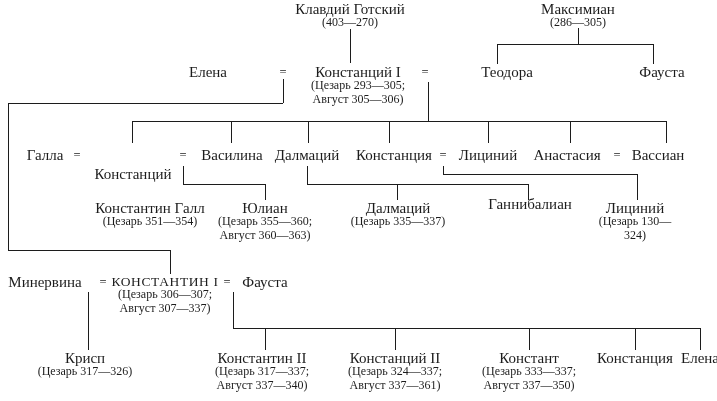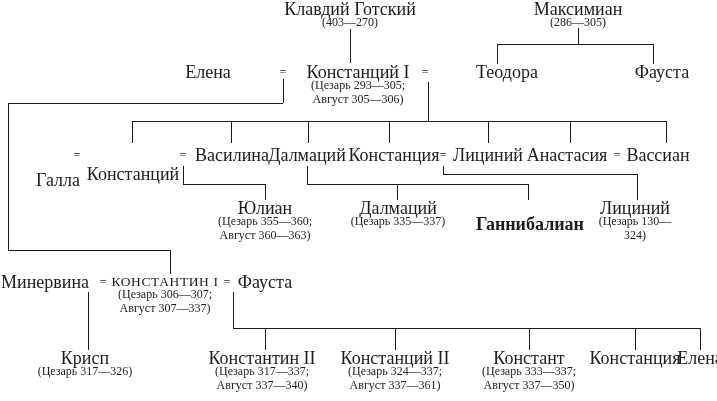--- a/index.html
+++ b/index.html
@@ -1,21 +1,21 @@
 <!DOCTYPE html>
 <html><head>
 <meta charset="utf-8">
 <style>
   html,body{margin:0;padding:0;background:#ffffff;}
   .canvas{
     position:relative;width:717px;height:401px;background:#ffffff;
     font-family:"Liberation Serif","DejaVu Serif",serif;color:#1c1c1c;overflow:hidden;
   }
   .person{position:absolute;transform:translateX(-50%);text-align:center;}
-  .pname{font-size:18px;line-height:13px;white-space:nowrap;}
+  .pname{font-size:15px;line-height:13px;white-space:nowrap;}
   .pdates{font-size:12px;line-height:13.5px;white-space:pre-line;}
   .caps .pname{font-size:13.5px;letter-spacing:0.6px;}
   .eq{position:absolute;transform:translateX(-50%);font-size:12.5px;line-height:13px;}
   .hl{position:absolute;height:0;border-top:1px solid #1c1c1c;}
   .vl{position:absolute;width:0;border-left:1px solid #1c1c1c;}
 </style>
 </head>
 <body>
 
 <div class="canvas">
@@ -39,21 +39,21 @@
 Август 305—306)</div>
   </div>
   <div class="eq" style="left:425px;top:66px;">=</div>
   <div class="person" style="left:507px;top:66px;">
     <div class="pname">Теодора</div>
   </div>
   <div class="person" style="left:662px;top:66px;">
     <div class="pname">Фауста</div>
   </div>
 
-  <div class="person" style="left:58px;top:149px;margin-top:25px;">
+  <div class="person" style="left:45px;top:149px;">
     <div class="pname">Галла</div>
   </div>
   <div class="eq" style="left:77px;top:149px;">=</div>
   <div class="person" style="left:133px;top:149px;margin-top:19px;">
     <div class="pname">Констанций</div>
   </div>
   <div class="eq" style="left:183px;top:149px;">=</div>
   <div class="person" style="left:232px;top:149px;">
     <div class="pname">Василина</div>
   </div>
@@ -68,30 +68,34 @@
     <div class="pname">Лициний</div>
   </div>
   <div class="person" style="left:567px;top:149px;">
     <div class="pname">Анастасия</div>
   </div>
   <div class="eq" style="left:617px;top:149px;">=</div>
   <div class="person" style="left:658px;top:149px;">
     <div class="pname">Вассиан</div>
   </div>
 
+  <div class="person" style="left:150px;top:202px;">
+    <div class="pname">Константин Галл</div>
+    <div class="pdates">(Цезарь 351—354)</div>
+  </div>
   <div class="person" style="left:265px;top:202px;">
     <div class="pname">Юлиан</div>
     <div class="pdates">(Цезарь 355—360;
 Август 360—363)</div>
   </div>
   <div class="person" style="left:398px;top:202px;">
     <div class="pname">Далмаций</div>
     <div class="pdates">(Цезарь 335—337)</div>
   </div>
-  <div class="person" style="left:530px;top:218px;font-weight:bold;">
+  <div class="person" style="left:530px;top:198px;">
     <div class="pname">Ганнибалиан</div>
   </div>
   <div class="person" style="left:635px;top:202px;">
     <div class="pname">Лициний</div>
     <div class="pdates">(Цезарь 130—324)</div>
   </div>
 
   <div class="person" style="left:45px;top:276px;">
     <div class="pname">Минервина</div>
   </div>

